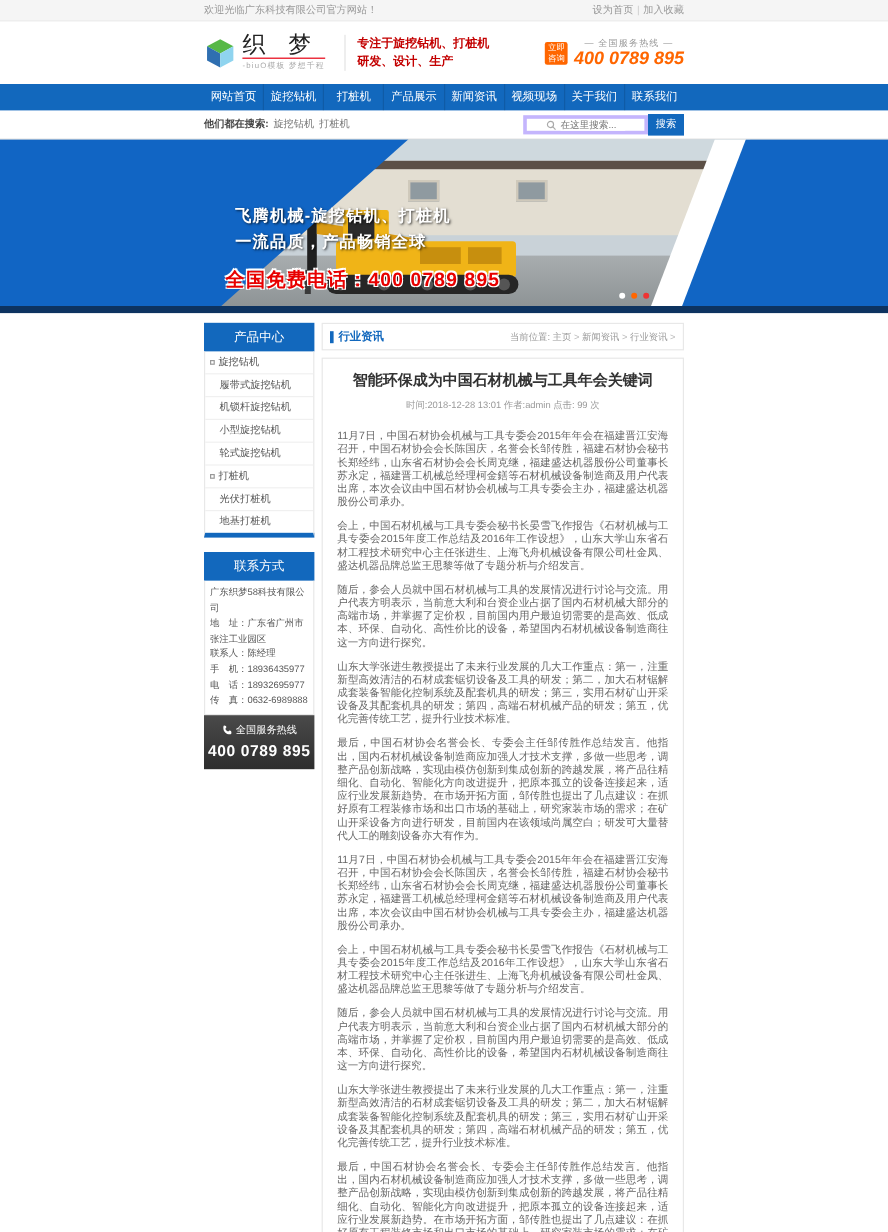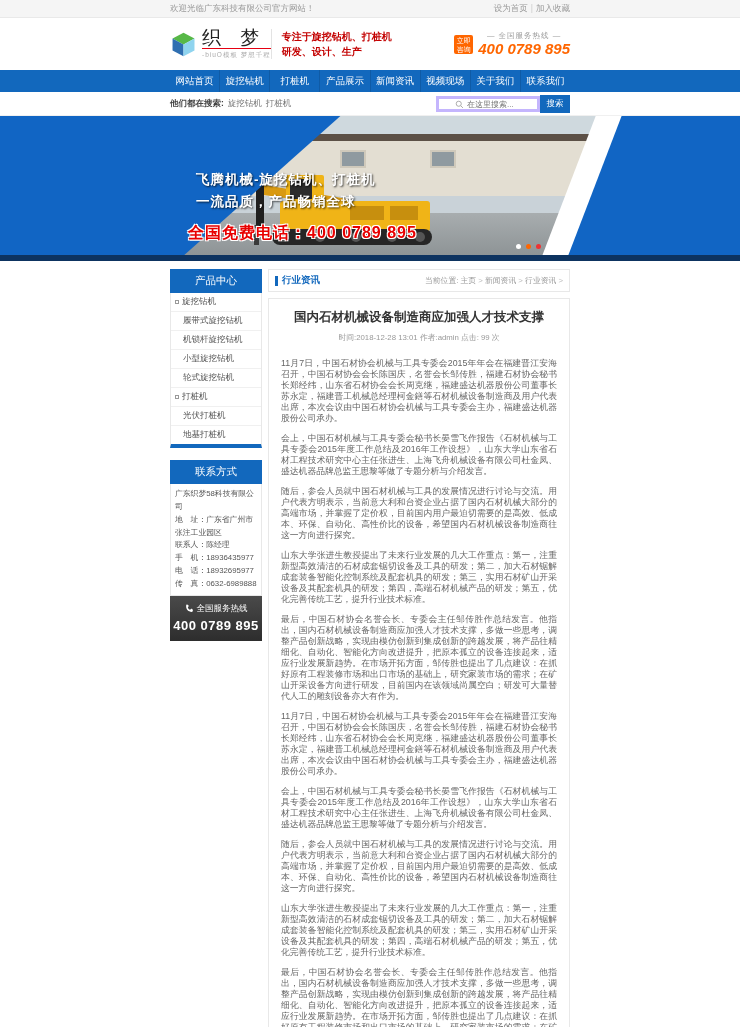--- a/index.html
+++ b/index.html
@@ -13,21 +13,21 @@
   .topbar a { color:#999; text-decoration:none; }
   .topbar .sep { margin:0 3px; color:#ccc; }
 
   
   .header { height:52px; background:#fff; }
   .header .wrap { display:flex; align-items:center; height:100%; }
   .logo { display:flex; align-items:center; cursor:pointer; }
   .logo-cube { width:27px; height:27px; margin-right:5px; }
   .logo-txt .cn { font-size:19px; font-weight:normal; color:#222; letter-spacing:7px; border-bottom:1px solid #e60012; padding-bottom:1px; line-height:1; }
   .logo-txt .tag { font-size:6.5px; color:#aaa; margin-top:2px; letter-spacing:1px; }
-  .slogan { padding-left:10px; border-left:1px solid #e3e3e3; font-size:10px; font-weight:bold; color:#c30000; line-height:15px; }
+  .slogan { margin-left:16px; padding-left:10px; border-left:1px solid #e3e3e3; font-size:10px; font-weight:bold; color:#c30000; line-height:15px; }
   .hotline { margin-left:auto; display:flex; align-items:center; }
   .consult-badge { width:19px; height:19px; background:#f60; color:#fff; font-size:7px; line-height:1.3; text-align:center; padding:1px; border-radius:2px; margin-right:5px; }
   .hotline .lbl { font-size:7.5px; color:#999; text-align:center; letter-spacing:1px; }
   .hotline .num { font-size:15px; font-weight:bold; font-style:italic; color:#f60; line-height:1.1; }
 
   
   .bluenav { height:22px; background:#1268bd; }
   .bluenav .wrap { display:flex; height:100%; }
   .bluenav .nav-item { flex:1; text-align:center; color:#fff; font-size:9.5px; line-height:22px; cursor:pointer; border-right:1px solid rgba(0,0,0,.12); }
   .bluenav .nav-item:last-child { border-right:none; }
@@ -282,21 +282,21 @@
           </div>
         <div class="crumbs">
           <span class="pre">当前位置:</span>
           <span>
             
           <a class="crumb-link">主页</a><a class="crumb-link">新闻资讯</a><a class="crumb-link">行业资讯</a></span>
         </div>
       </div>
 
       <div class="article-box">
-        <div class="art-title">国内石材机械设备制造商应加强人才技术支撑</div>
+        <div class="art-title">智能环保成为中国石材机械与工具年会关键词</div>
         <div class="art-meta">时间:2018-12-28 13:01  作者:admin 点击: 99 次</div>
         <div class="art-body">
 
         <p>11月7日，中国石材协会机械与工具专委会2015年年会在福建晋江安海召开，中国石材协会会长陈国庆，名誉会长邹传胜，福建石材协会秘书长郑经纬，山东省石材协会会长周克继，福建盛达机器股份公司董事长苏永定，福建晋工机械总经理柯金鐥等石材机械设备制造商及用户代表出席，本次会议由中国石材协会机械与工具专委会主办，福建盛达机器股份公司承办。</p>
             <p>会上，中国石材机械与工具专委会秘书长晏雪飞作报告《石材机械与工具专委会2015年度工作总结及2016年工作设想》，山东大学山东省石材工程技术研究中心主任张进生、上海飞舟机械设备有限公司杜金凤、盛达机器品牌总监王思黎等做了专题分析与介绍发言。</p>
             <p>随后，参会人员就中国石材机械与工具的发展情况进行讨论与交流。用户代表方明表示，当前意大利和台资企业占据了国内石材机械大部分的高端市场，并掌握了定价权，目前国内用户最迫切需要的是高效、低成本、环保、自动化、高性价比的设备，希望国内石材机械设备制造商往这一方向进行探究。</p>
             <p>山东大学张进生教授提出了未来行业发展的几大工作重点：第一，注重新型高效清洁的石材成套锯切设备及工具的研发；第二，加大石材锯解成套装备智能化控制系统及配套机具的研发；第三，实用石材矿山开采设备及其配套机具的研发；第四，高端石材机械产品的研发；第五，优化完善传统工艺，提升行业技术标准。</p>
             <p>最后，中国石材协会名誉会长、专委会主任邹传胜作总结发言。他指出，国内石材机械设备制造商应加强人才技术支撑，多做一些思考，调整产品创新战略，实现由模仿创新到集成创新的跨越发展，将产品往精细化、自动化、智能化方向改进提升，把原本孤立的设备连接起来，适应行业发展新趋势。在市场开拓方面，邹传胜也提出了几点建议：在抓好原有工程装修市场和出口市场的基础上，研究家装市场的需求；在矿山开采设备方向进行研发，目前国内在该领域尚属空白；研发可大量替代人工的雕刻设备亦大有作为。</p>
             <p>11月7日，中国石材协会机械与工具专委会2015年年会在福建晋江安海召开，中国石材协会会长陈国庆，名誉会长邹传胜，福建石材协会秘书长郑经纬，山东省石材协会会长周克继，福建盛达机器股份公司董事长苏永定，福建晋工机械总经理柯金鐥等石材机械设备制造商及用户代表出席，本次会议由中国石材协会机械与工具专委会主办，福建盛达机器股份公司承办。</p>
             <p>会上，中国石材机械与工具专委会秘书长晏雪飞作报告《石材机械与工具专委会2015年度工作总结及2016年工作设想》，山东大学山东省石材工程技术研究中心主任张进生、上海飞舟机械设备有限公司杜金凤、盛达机器品牌总监王思黎等做了专题分析与介绍发言。</p>

